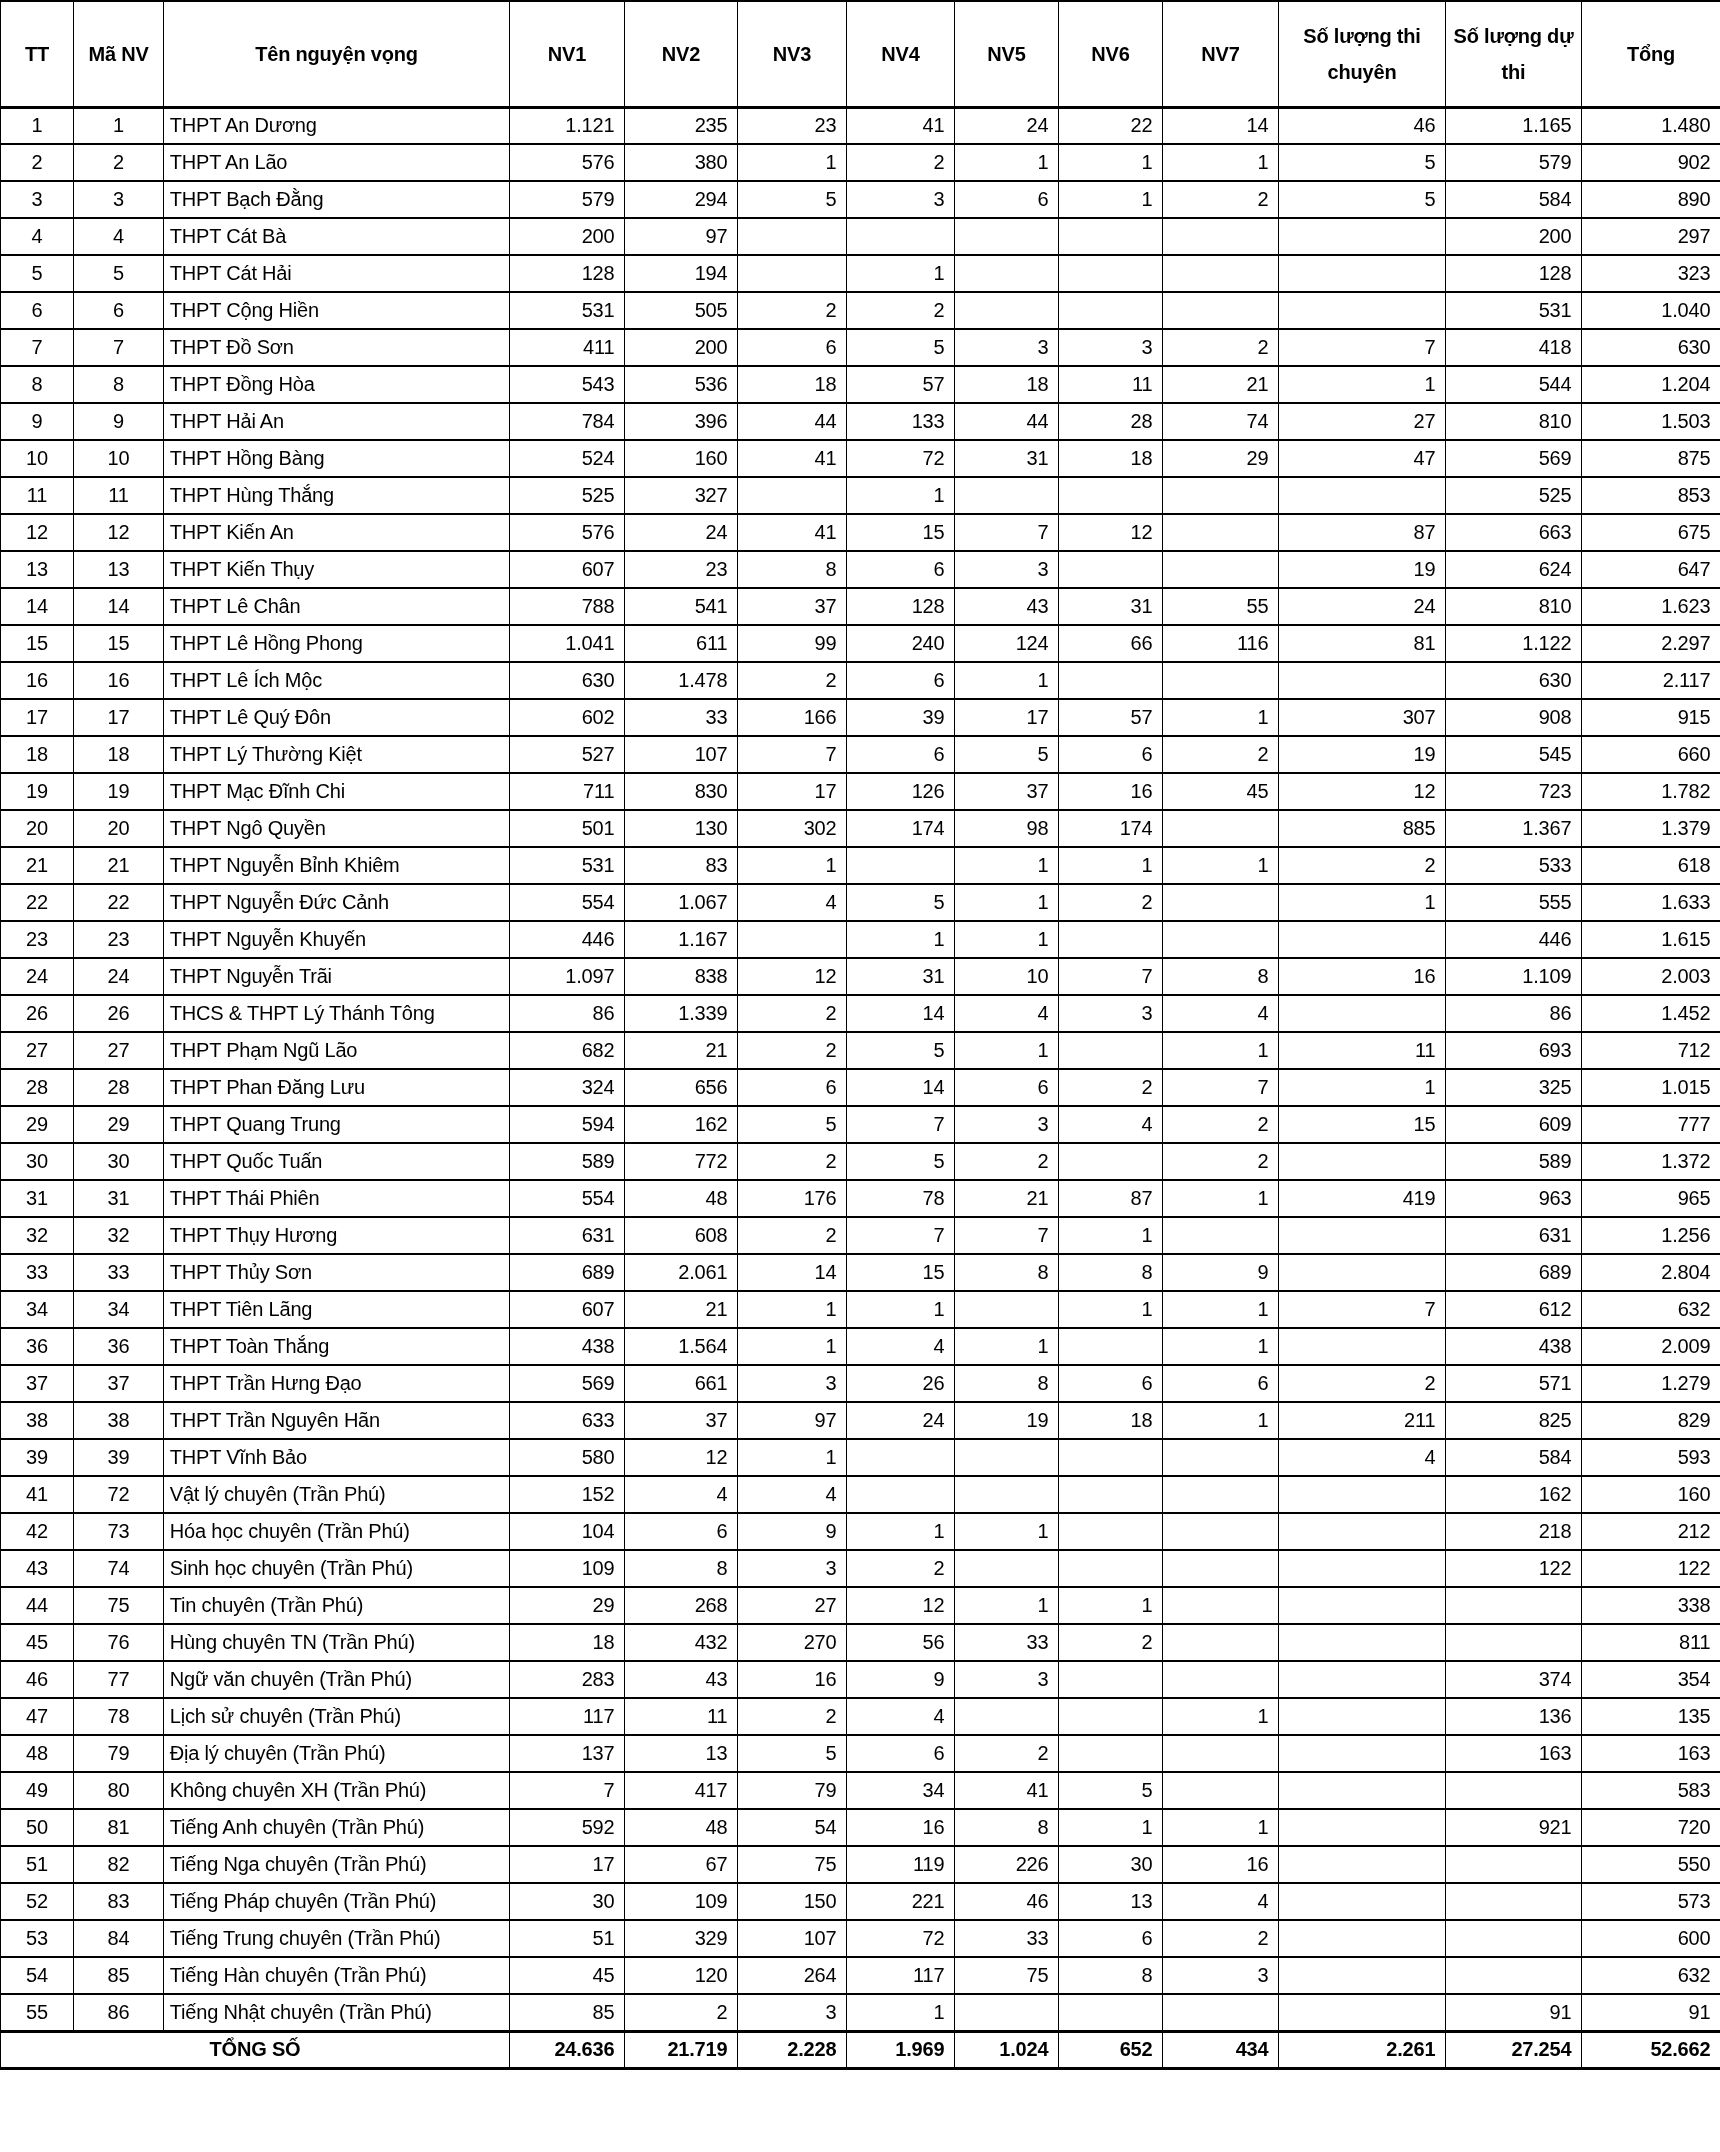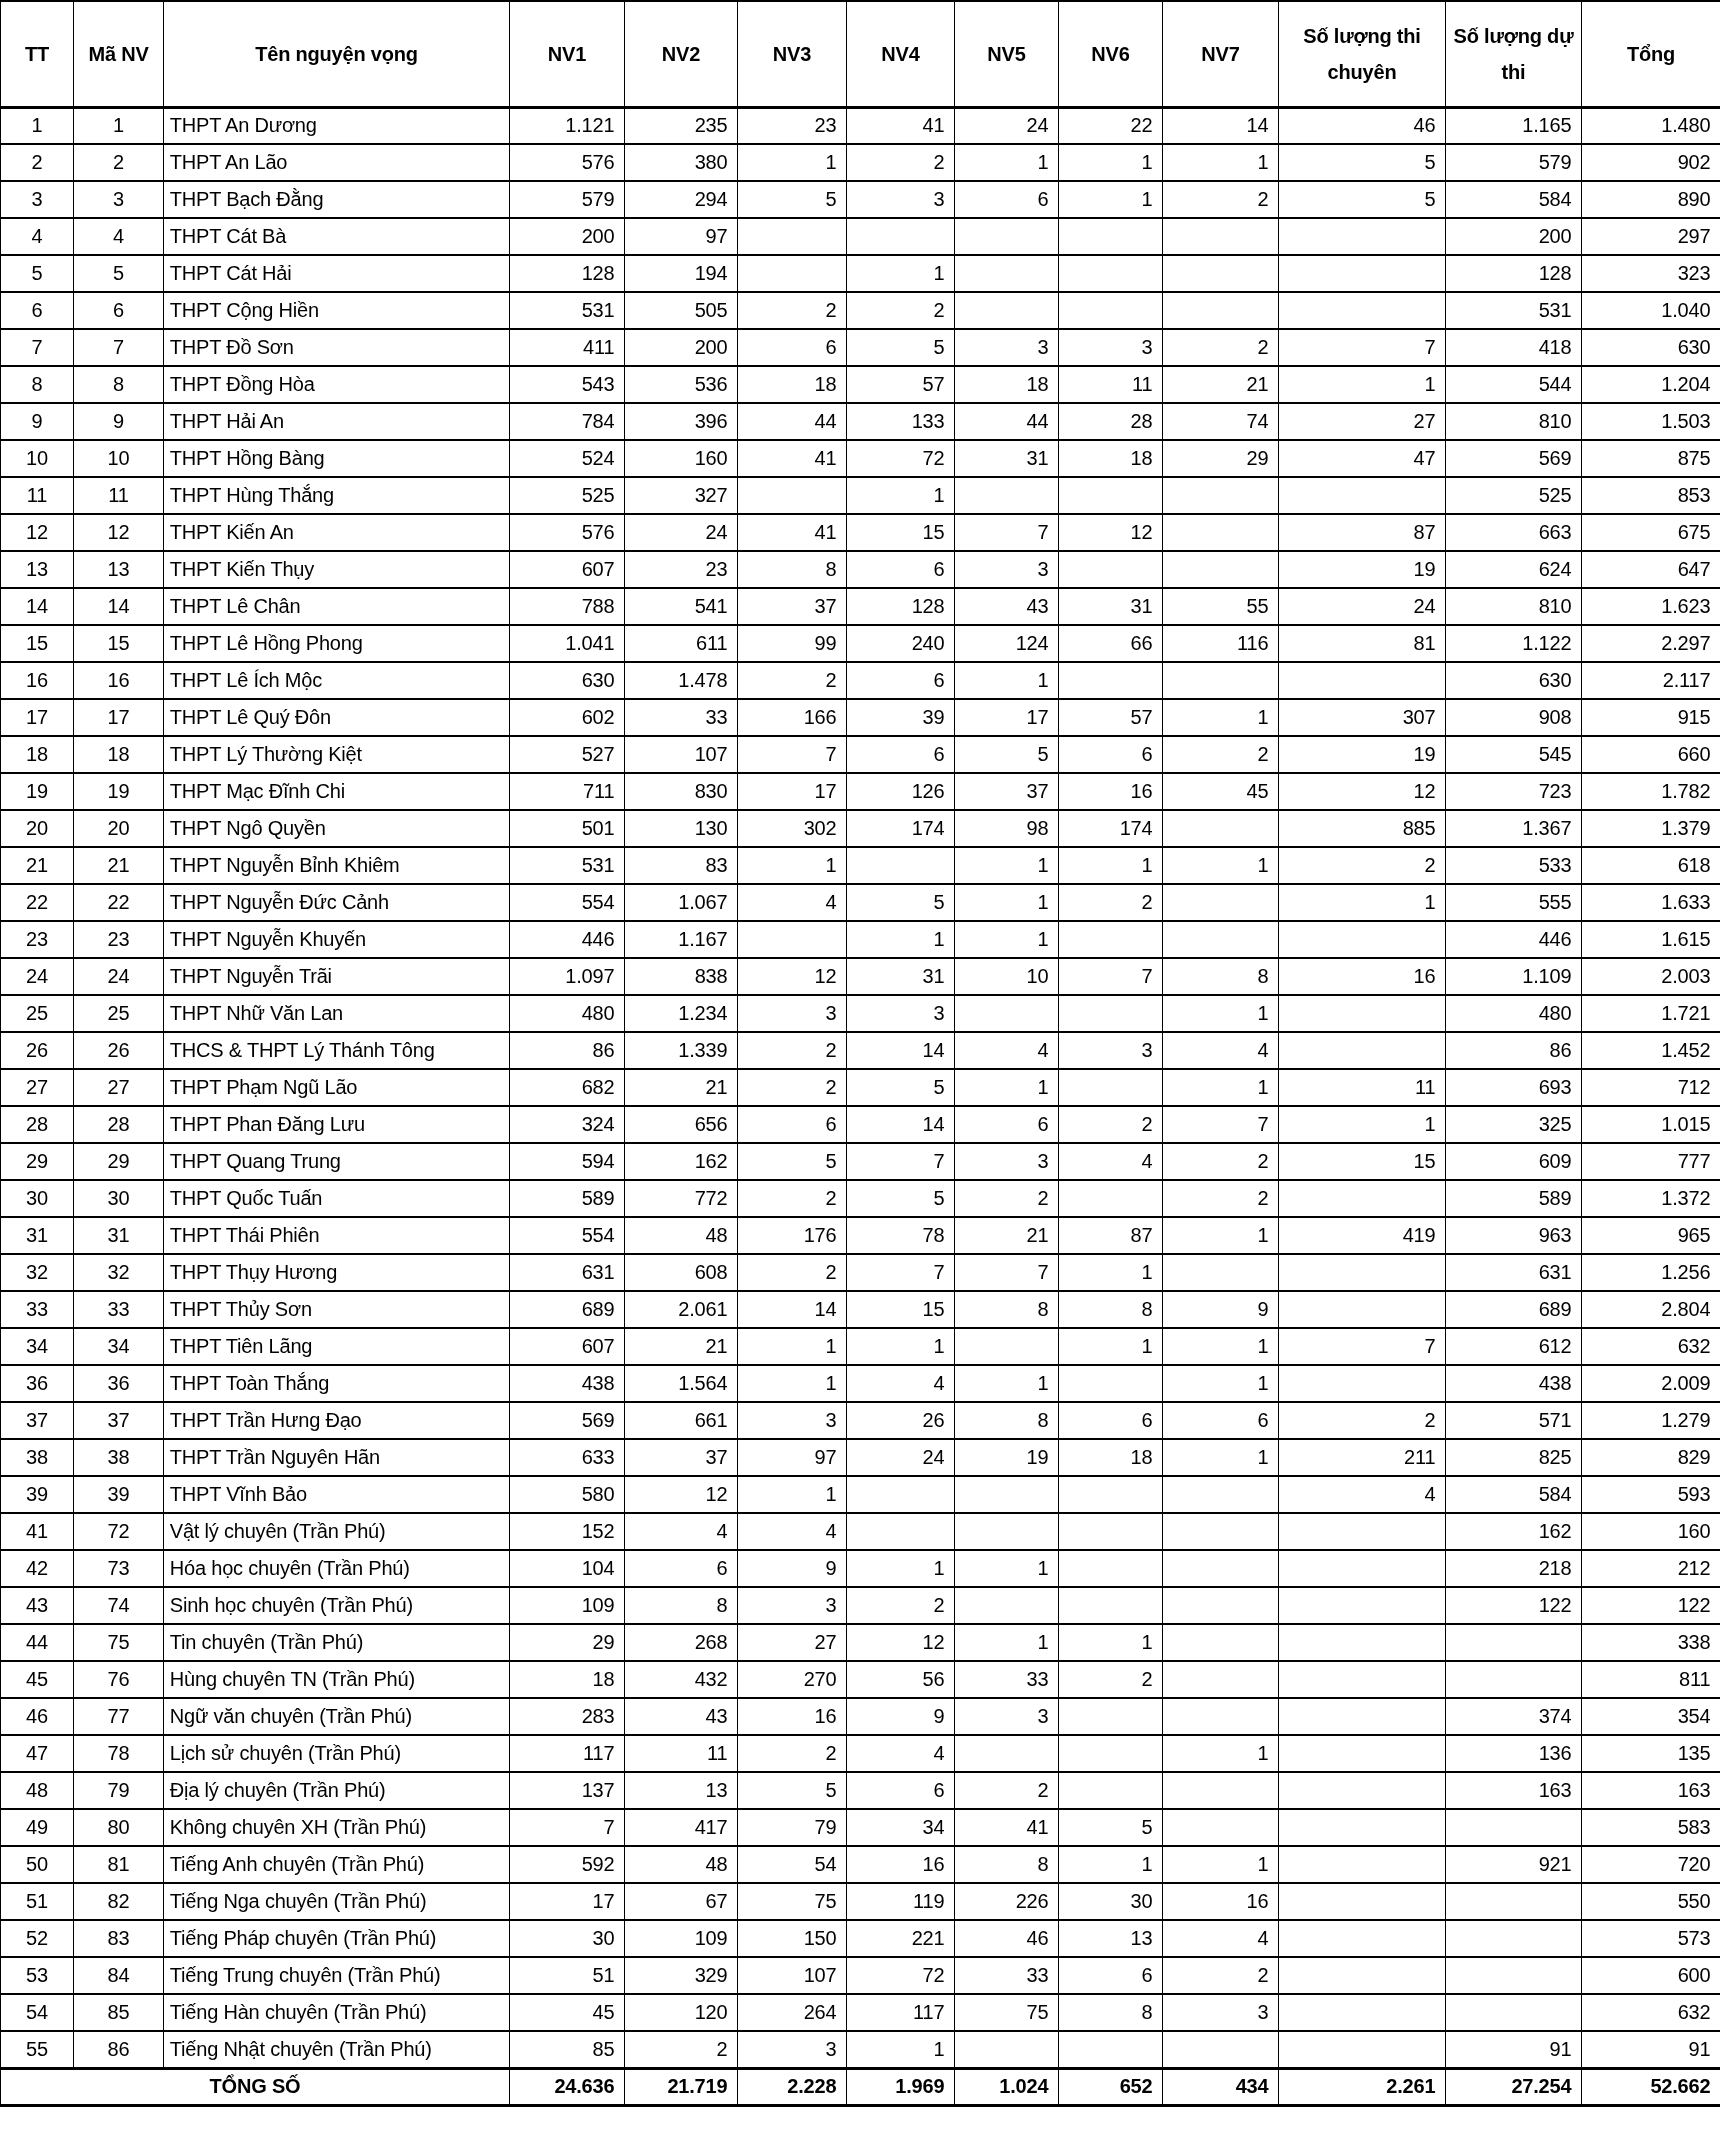--- a/index.html
+++ b/index.html
@@ -441,35 +441,20 @@
         <td class="c-num">12</td>
         <td class="c-num">31</td>
         <td class="c-num">10</td>
         <td class="c-num">7</td>
         <td class="c-num">8</td>
         <td class="c-num">16</td>
         <td class="c-num">1.109</td>
         <td class="c-num">2.003</td>
       </tr>
       <tr>
-        <td class="c-center">25</td>
-        <td class="c-center">25</td>
-        <td class="c-name">THPT Nhữ Văn Lan</td>
-        <td class="c-num">480</td>
-        <td class="c-num">1.234</td>
-        <td class="c-num">3</td>
-        <td class="c-num">3</td>
-        <td class="c-num"></td>
-        <td class="c-num"></td>
-        <td class="c-num">1</td>
-        <td class="c-num"></td>
-        <td class="c-num">480</td>
-        <td class="c-num">1.721</td>
-      </tr>
-      <tr>
         <td class="c-center">26</td>
         <td class="c-center">26</td>
         <td class="c-name">THCS &amp; THPT Lý Thánh Tông</td>
         <td class="c-num">86</td>
         <td class="c-num">1.339</td>
         <td class="c-num">2</td>
         <td class="c-num">14</td>
         <td class="c-num">4</td>
         <td class="c-num">3</td>
         <td class="c-num">4</td>

